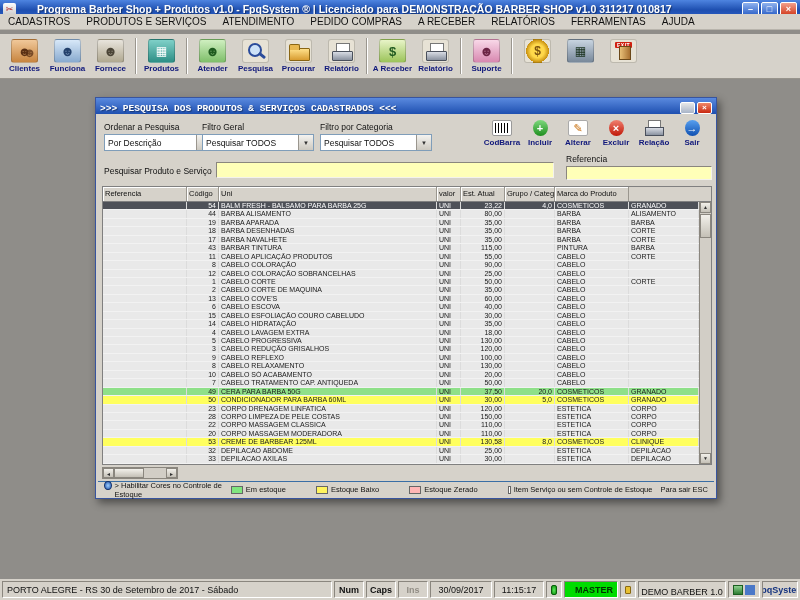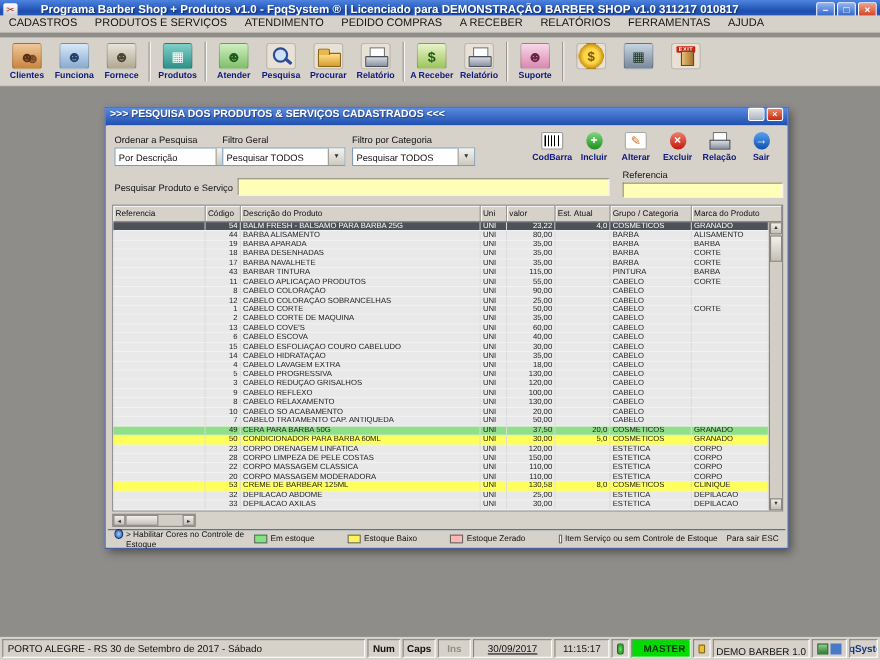--- a/index.html
+++ b/index.html
@@ -58,21 +58,21 @@
   .ic-exit::after { content:""; position:absolute; bottom:2px; left:8px; width:10px; height:12px;
     background:linear-gradient(90deg,#E8C078,#A87030); border:1px solid #6B4818; }
 
   
   .desktop { position:absolute; top:79px; bottom:21px; left:0; right:0; background:#8F8D89; }
 
   
   .window { position:absolute; left:95px; top:18px; width:622px; height:402px; background:#D6D2CA;
     border:1px solid #38549E; box-shadow:3px 4px 8px rgba(0,0,0,.45); }
   .win-titlebar { height:16px; background:linear-gradient(180deg,#5A8ADF,#1E4FB0); display:flex;
-    align-items:flex-start; padding:0 4px; color:#fff; }
+    align-items:flex-end; padding:0 4px; color:#fff;font-family:Liberation Mono, monospace; }
   .win-title { font-size:9.5px; font-weight:bold; flex:1; white-space:nowrap; overflow:hidden; text-shadow:1px 1px 1px rgba(0,0,0,.4); }
   .win-btn { width:15px; height:12px; margin-left:2px; background:linear-gradient(#E8E8E8,#A8B4C8);
     border:1px solid #fff; border-radius:2px; font-size:8px; line-height:10px; text-align:center; color:#223; font-weight:bold; }
   .win-btn.close { background:linear-gradient(#F08868,#C82810); color:#fff; }
   .win-body { position:absolute; top:16px; left:2px; right:2px; bottom:2px; background:#D6D2CA; }
 
   .flabel { position:absolute; font-size:8.5px; color:#111; white-space:nowrap; }
   .combo { position:absolute; height:17px; background:#fff; border:1px solid #7F9DB9; display:flex;
     align-items:center; font-size:8.5px; }
   .combo-val { padding-left:3px; flex:1; white-space:nowrap; overflow:hidden; }
@@ -146,21 +146,21 @@
   .esc { white-space:nowrap; }
 
   
   .statusbar { position:absolute; bottom:0; left:0; right:0; height:21px; background:#D6D2CA;
     display:flex; gap:2px; padding:2px; }
   .seg { border:1px solid; border-color:#8A867E #FFF #FFF #8A867E; font-size:9px; display:flex;
     align-items:center; padding:0 4px; white-space:nowrap; overflow:hidden; }
   .seg.city { width:330px; }
   .seg.kbd { width:30px; justify-content:center; font-weight:bold; }
   .seg.dim { color:#918D85; }
-  .seg.date { width:72px; justify-content:center;text-decoration:underline; }
+  .seg.date { width:62px; justify-content:center; }
   .seg.time { width:50px; justify-content:center; }
   .seg.led { width:16px; justify-content:center; }
   .seg.led::before { content:""; width:8px; height:8px; border-radius:2px; background:radial-gradient(#60F060,#0A8A0A); border:1px solid #06600A; }
   .seg.master { width:54px; justify-content:flex-end; background:#00DC00; font-weight:bold; color:#003000; }
   .seg.keyico { width:16px; justify-content:center; }
   .seg.keyico::before { content:""; width:9px; height:6px; background:#E8C030; border:1px solid #8A6A10; border-radius:1px; }
   .seg.demo { width:88px; justify-content:center;align-items:flex-end; }
   .seg.gridico { width:32px; justify-content:center; }
   .seg.gridico::before { content:""; width:8px; height:8px; background:linear-gradient(#8FD08F,#2E7D32);
     border:1px solid #1B5E20; box-shadow:12px 0 0 #4A78C8; margin-right:12px; }
@@ -313,21 +313,20 @@
       <span class="flabel" style="left:6px; top:52px;">Pesquisar Produto e Serviço</span>
       <input class="yinput" style="left: 118px; top: 48px; width: 338px; height: 16px;">
       <span class="flabel" style="left:468px; top:40px;">Referencia</span>
       <input class="yinput" style="left: 468px; top: 52px; width: 146px; height: 14px;">
 
       <div class="table">
         <div class="thead">
 
         <span class="hc">Referencia</span>
             <span class="hc">Código</span>
-            <span class="hc">Descrição do Produto</span>
             <span class="hc">Uni</span>
             <span class="hc">valor</span>
             <span class="hc">Est. Atual</span>
             <span class="hc">Grupo / Categoria</span>
             <span class="hc">Marca do Produto</span>
           </div>
         <div class="rows">
 
         <div class="row state-selected">
               <span class="c c-ref"></span>

